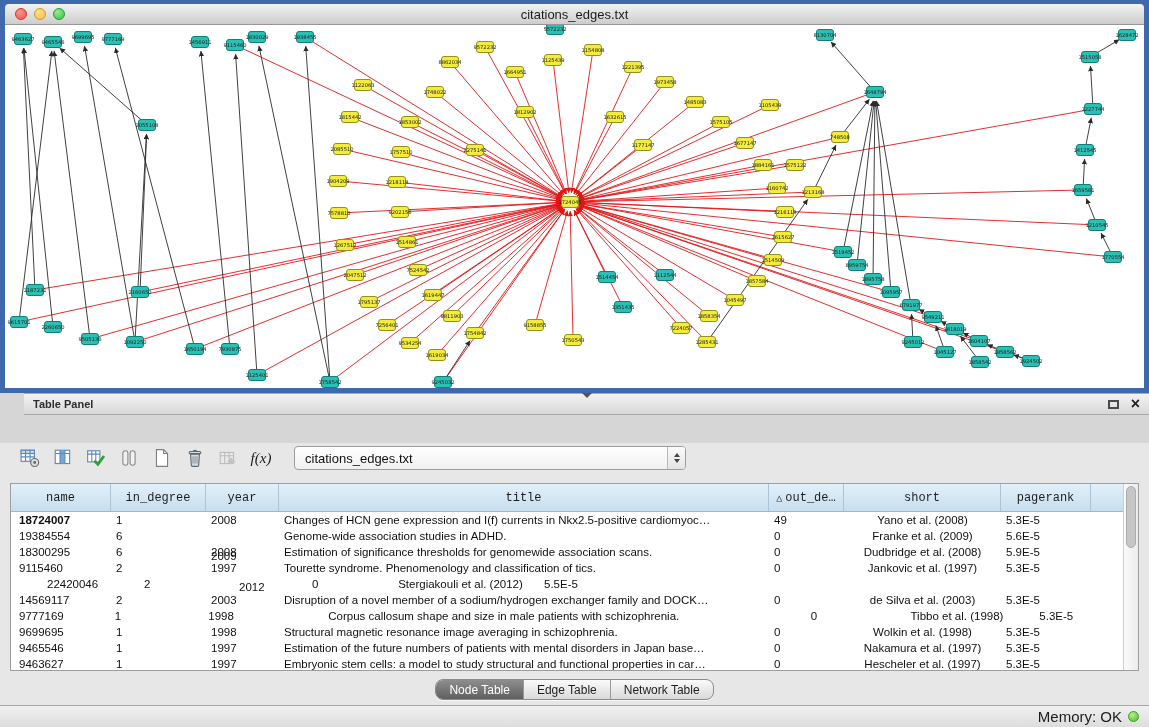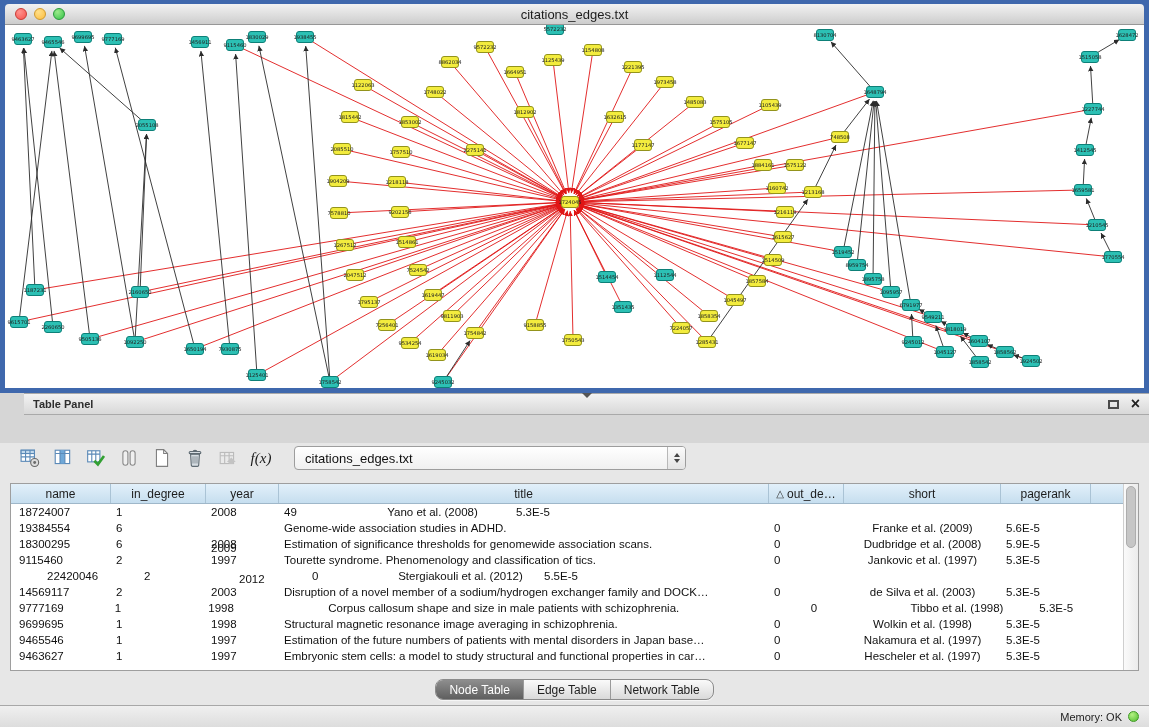--- a/index.html
+++ b/index.html
@@ -59,21 +59,21 @@
     width:18px; height:100%; border-left:1px solid #b8b8b8;
     background:linear-gradient(#fbfbfb,#e4e4e4);
     display:flex; flex-direction:column; align-items:center; justify-content:center; gap:2px;
   }
   .tri-up   { width:0; height:0; border-left:3.5px solid transparent; border-right:3.5px solid transparent; border-bottom:4.5px solid #444; }
   .tri-down { width:0; height:0; border-left:3.5px solid transparent; border-right:3.5px solid transparent; border-top:4.5px solid #444; }
 
   
   .table-wrap { margin:10px 10px 0; height:188px; background:#fff; border:1px solid #9e9e9e; display:flex; }
   .table-main { flex:1; overflow:hidden; display:flex; flex-direction:column; }
-  .header-row { display:flex; height:20px; background:linear-gradient(#e2f0fa,#c6deef); border-bottom:1px solid #9fb7c9; flex:none; }
+  .header-row { display:flex; height:28px; background:linear-gradient(#e2f0fa,#c6deef); border-bottom:1px solid #9fb7c9; flex:none;font-family:Liberation Mono, monospace; }
   .hcell {
     border-right:1px solid #aac3d5; display:flex; align-items:center; justify-content:center;
     font-size:12px; color:#1d1d1d; white-space:nowrap; overflow:hidden;
   }
   .hcell .sort { font-size:10px; margin-right:3px; color:#333; }
   .trow { display:flex; height:16px; align-items:center; flex:none; }
   .cell { padding:0 5px; font-size:11.5px; color:#101010; white-space:nowrap; overflow:hidden; text-overflow:ellipsis; }
   .cell.c0 { padding-left:8px; }
   .cell.c5 { text-align:center; }
   .vscroll { width:15px; border-left:1px solid #cfcfcf; background:linear-gradient(to right,#fafafa,#ececec); position:relative; flex:none; }
@@ -85,21 +85,21 @@
   .tab { padding:0 13px; display:flex; align-items:center; font-size:12px; color:#1f1f1f; border-right:1px solid #9a9a9a; }
   .tab:last-child { border-right:none; }
   .tab.selected { background:linear-gradient(#8e8e8e,#5f5f5f); color:#fff; }
 
   
   .status-bar {
     position:absolute; bottom:0; left:0; right:0; height:22px;
     background:linear-gradient(#f0f0f0,#dddddd); border-top:1px solid #a8a8a8;
     display:flex; align-items:center; justify-content:flex-end; padding-right:10px; gap:6px;
   }
-  .memory-label { font-size:11px; color:#1e1e1e;text-align:right; }
+  .memory-label { font-size:15px; color:#1e1e1e;text-align:right; }
   .memory-dot { width:11px; height:11px; border-radius:50%; background:radial-gradient(circle at 35% 30%, #b4f183, #52bd2f); border:1px solid #3f9a24; }
 </style>
 </head>
 <body>
 
 <div class="graph-window">
   <div class="titlebar">
     <div class="lights">
       <div class="light red"></div>
       <div class="light yellow"></div>
@@ -723,23 +723,24 @@
           <div class="hcell" style="width: 157px;">
             <span>short</span>
           </div>
           <div class="hcell" style="width: 90px;">
             <span>pagerank</span>
           </div>
           <div class="hcell" style="flex: 1 1 0%; border-right: none;"></div>
         </div>
       <div id="table-body">
           <div class="trow">
-            <div class="cell c0" style="width: 100px;">18724007</div>
+            <div class="cell c0" style="width: 100px; font-weight: bold;">18724007</div>
             <div class="cell c1" style="width: 95px;">1</div>
             <div class="cell c2" style="width: 73px;">2008</div>
+            <div class="cell c3" style="width: 490px;">Changes of HCN gene expression and I(f) currents in Nkx2.5-positive cardiomyoc…</div>
             <div class="cell c4" style="width: 75px;">49</div>
             <div class="cell c5" style="width: 157px;">Yano et al. (2008)</div>
             <div class="cell c6" style="width: 90px;">5.3E-5</div>
           </div>
           <div class="trow">
             <div class="cell c0" style="width: 100px;">19384554</div>
             <div class="cell c1" style="width: 95px;">6</div>
             <div class="cell c2" style="width: 73px; margin-top: 40px;">2009</div>
             <div class="cell c3" style="width: 490px;">Genome-wide association studies in ADHD.</div>
             <div class="cell c4" style="width: 75px;">0</div>

